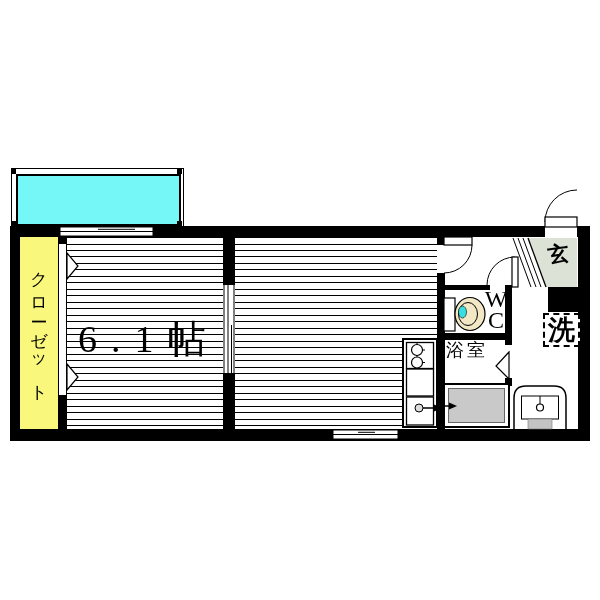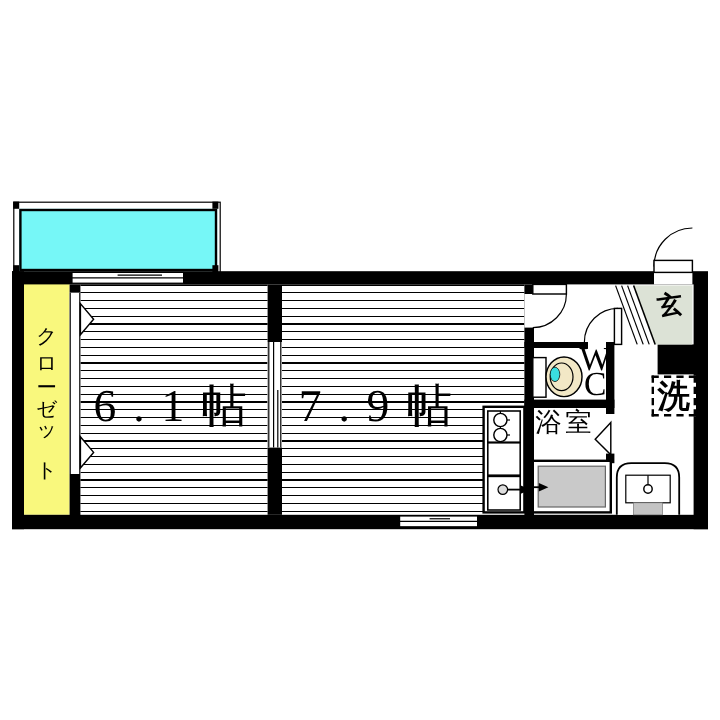--- a/index.html
+++ b/index.html
@@ -148,22 +148,21 @@
       <rect x="528" y="419" width="24" height="10" fill="#C4C4C4" stroke="#777" stroke-width="0.6"></rect>
     </g>
   </svg>
 
 
   <div class="lbl" style="left:20px;top:230px;width:38px;height:199px;display:flex;align-items:center;justify-content:center;
               writing-mode:vertical-rl;font-size:17px;letter-spacing:7px;">クローゼット</div>
 
   <div class="lbl serif" style="left:78px;top:320px;font-size:38px;letter-spacing:14px;">6.1帖</div>
 
-  <div class="lbl serif" style="left:249px;top:320px;font-size:38px;letter-spacing:14px;">7.9帖</div>
 
-  <div class="lbl serif" style="left:483px;top:289px;font-size:28px;width:26px;line-height:21px;letter-spacing:0;
+  <div class="lbl serif" style="left:483px;top:289px;font-size:24px;width:26px;line-height:21px;letter-spacing:0;
               white-space:normal;word-break:break-all;text-align:center;">WC</div>
 
-  <div class="lbl serif" style="left:446px;top:341px;font-size:22px;letter-spacing:3px;text-align:center;">浴室</div>
+  <div class="lbl serif" style="left:446px;top:341px;font-size:18px;letter-spacing:3px;text-align:center;">浴室</div>
 
   <div class="lbl serif" style="left:548px;top:244px;font-size:21px;font-weight:bold;transform:rotate(-8deg);">玄</div>
 
 </div>
 
 </body></html>

